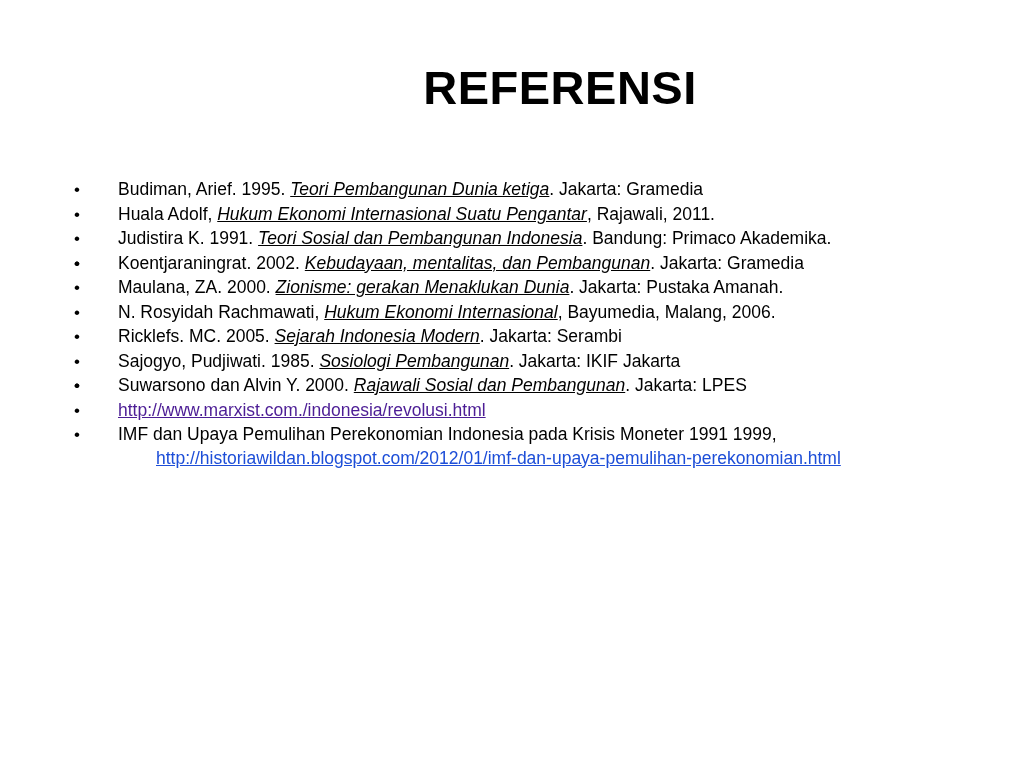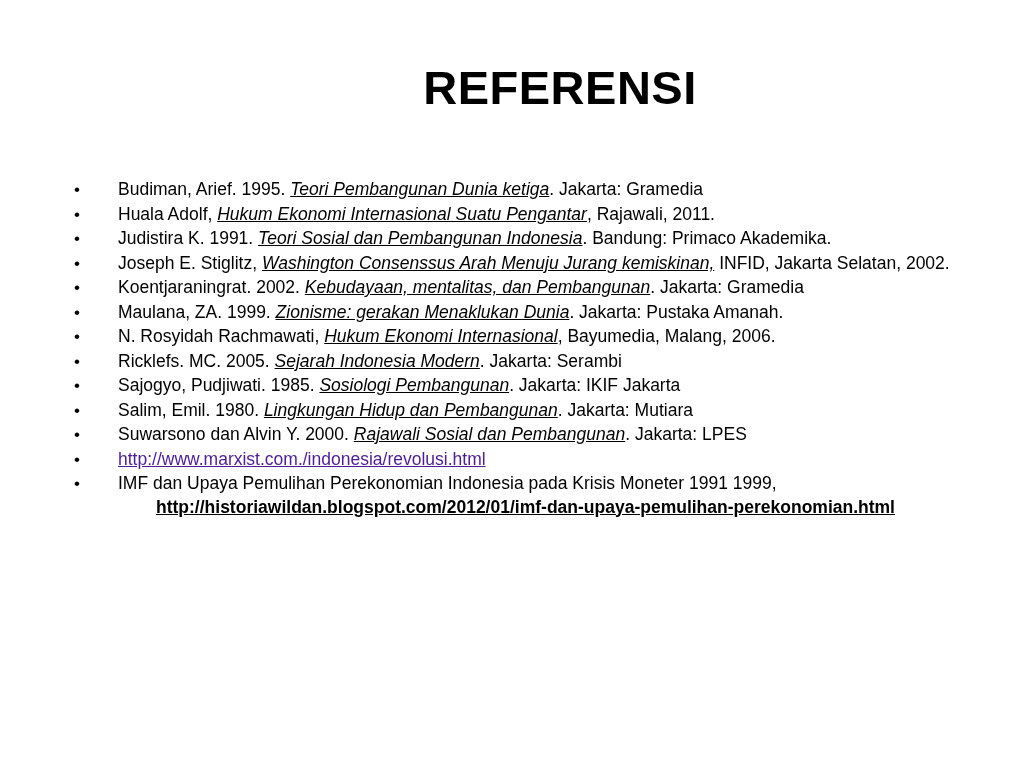--- a/index.html
+++ b/index.html
@@ -57,45 +57,45 @@
   }
   .ref-item .txt i {
     font-style: italic;
     text-decoration: underline;
   }
   .link-blue {
     color: #4c1d95;
     text-decoration: underline;
   }
   .link-bold {
-    color: #000000;
-    font-weight: bold;
+    color: #1d4ed8;
+    font-weight: normal;
     text-decoration: underline;
   }
   .sub-line {
     display: block;
     padding-left: 38px;
   }
 </style>
 </head>
 <body>
 
 <div class="slide">
 
   <div class="slide-title">REFERENSI</div>
 
   <ul class="ref-list" id="ref-list">
       <li class="ref-item"><span class="bullet">•</span><span class="txt"><span>Budiman, Arief. 1995. </span><i>Teori Pembangunan Dunia ketiga</i><span>. Jakarta: Gramedia</span></span></li>
       <li class="ref-item"><span class="bullet">•</span><span class="txt"><span> Huala Adolf, </span><i>Hukum Ekonomi Internasional Suatu Pengantar</i><span>, Rajawali, 2011.</span></span></li>
       <li class="ref-item"><span class="bullet">•</span><span class="txt"><span> Judistira K. 1991. </span><i>Teori Sosial dan Pembangunan Indonesia</i><span>. Bandung: Primaco Akademika.</span></span></li>
-      <li class="ref-item"><span class="bullet">•</span><span class="txt"><span> Joseph E. Stiglitz, </span><i>Washington Consenssus Arah Menuju Jurang kemiskinan,</i><span> INFID, Jakarta Selatan, 2002.</span></span></li>
+      <li class="ref-item"><span class="bullet">•</span></li>
       <li class="ref-item"><span class="bullet">•</span><span class="txt"><span> Koentjaraningrat. 2002. </span><i>Kebudayaan, mentalitas, dan Pembangunan</i><span>. Jakarta: Gramedia</span></span></li>
-      <li class="ref-item"><span class="bullet">•</span><span class="txt"><span> Maulana, ZA. 1999. </span><i>Zionisme: gerakan Menaklukan Dunia</i><span>. Jakarta: Pustaka Amanah.</span></span></li>
+      <li class="ref-item"><span class="bullet">•</span><span class="txt"><span> Maulana, ZA. 2000. </span><i>Zionisme: gerakan Menaklukan Dunia</i><span>. Jakarta: Pustaka Amanah.</span></span></li>
       <li class="ref-item"><span class="bullet">•</span><span class="txt"><span> N. Rosyidah Rachmawati, </span><i>Hukum Ekonomi Internasional</i><span>,  Bayumedia, Malang, 2006.</span></span></li>
       <li class="ref-item"><span class="bullet">•</span><span class="txt"><span> Ricklefs. MC. 2005. </span><i>Sejarah Indonesia Modern</i><span>. Jakarta: Serambi</span></span></li>
       <li class="ref-item"><span class="bullet">•</span><span class="txt"><span> Sajogyo, Pudjiwati. 1985. </span><i>Sosiologi Pembangunan</i><span>. Jakarta: IKIF Jakarta</span></span></li>
-      <li class="ref-item"><span class="bullet">•</span><span class="txt"><span> Salim, Emil. 1980. </span><i>Lingkungan Hidup dan Pembangunan</i><span>. Jakarta: Mutiara</span></span></li>
+      <li class="ref-item"><span class="bullet">•</span></li>
       <li class="ref-item"><span class="bullet">•</span><span class="txt"><span> Suwarsono dan Alvin Y. 2000. </span><i>Rajawali Sosial dan Pembangunan</i><span>. Jakarta: LPES</span></span></li>
       <li class="ref-item"><span class="bullet">•</span><span class="txt"><a class="link-blue" href="#"> http://www.marxist.com./indonesia/revolusi.html</a></span></li>
       <li class="ref-item"><span class="bullet">•</span><span class="txt"><span> IMF dan Upaya Pemulihan Perekonomian Indonesia pada Krisis Moneter 1991 1999,</span><a class="link-bold sub-line" href="#">http://historiawildan.blogspot.com/2012/01/imf-dan-upaya-pemulihan-perekonomian.html</a></span></li>
     </ul>
 
 </div>
 
 </body></html>

